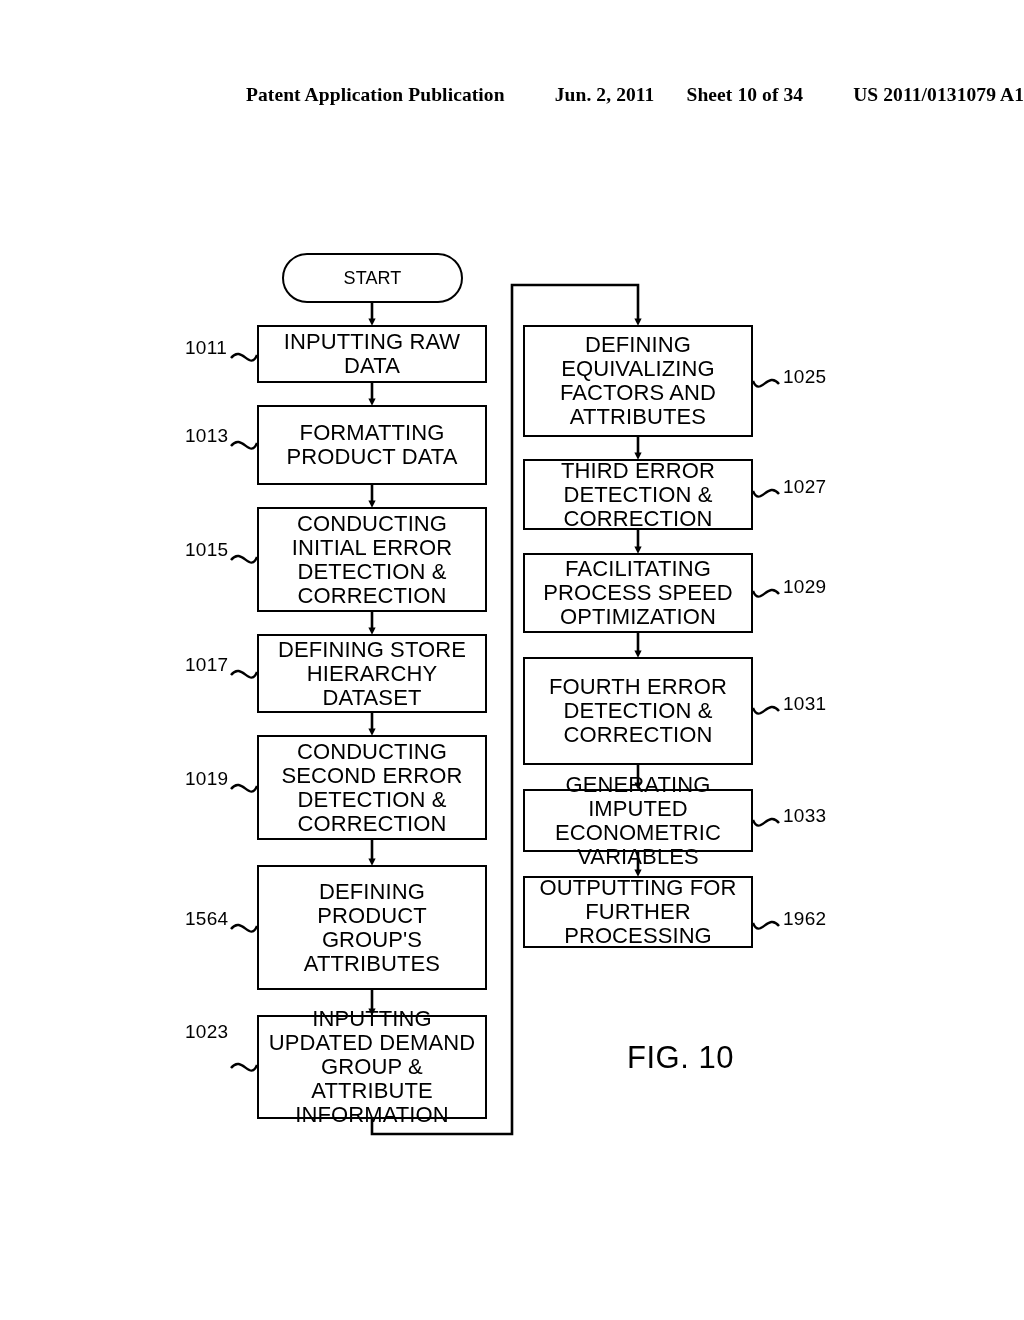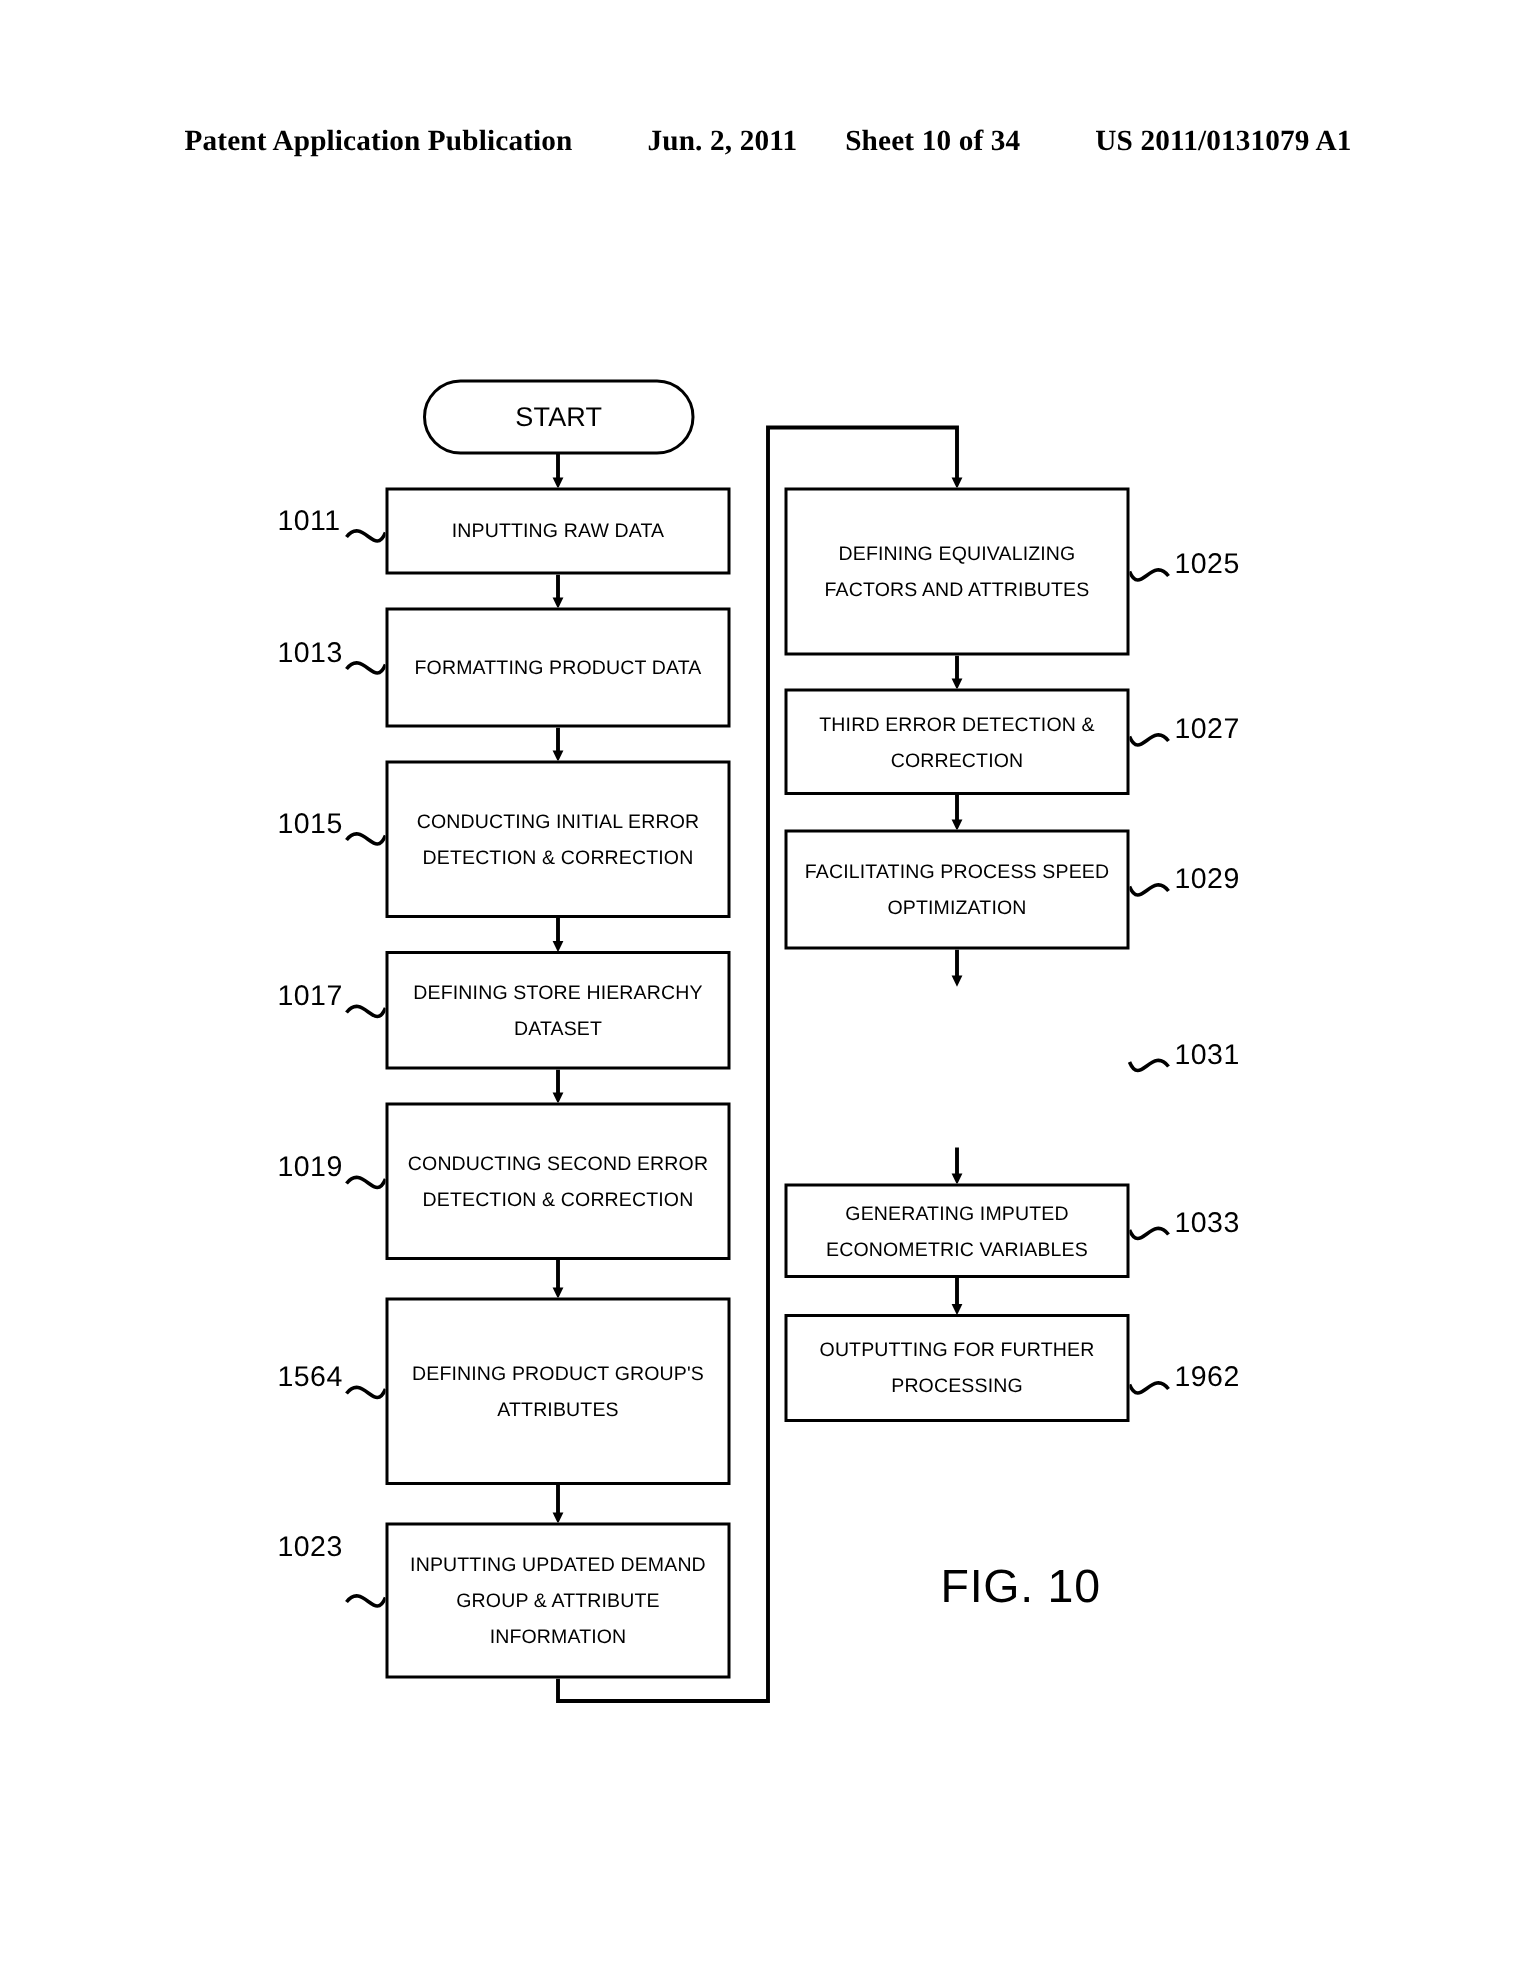--- a/index.html
+++ b/index.html
@@ -16,21 +16,21 @@
     color: #000000;
     overflow: hidden;
   }
 
   
   #patent-header {
     position: absolute;
     left: 0;
     top: 84px;
     width: 1024px;
-    text-align: center;
+    text-align: right;
     font-family: "Liberation Serif", serif;
     font-weight: bold;
     font-size: 19.5px;
     letter-spacing: 0.1px;
     white-space: nowrap;
   }
   #patent-header .hdr-seg { display: inline-block; vertical-align: baseline; }
   .gap-lg { display: inline-block; width: 40px; }
   .gap-md { display: inline-block; width: 22px; }
 
@@ -54,21 +54,21 @@
   .node {
     position: absolute;
     box-sizing: border-box;
     border: 2.5px solid #000;
     background: #fff;
     display: flex;
     align-items: center;
     justify-content: center;
     text-align: center;
     font-family: "Liberation Sans", sans-serif;
-    font-size: 13px;
+    font-size: 22px;
     line-height: 24px;
     letter-spacing: 0.1px;
     padding: 2px 6px;
   }
   .node.terminator {
     border-radius: 28px;
     font-size: 18px;
   }
   .node .node-text { display: block; }
 
@@ -189,20 +189,23 @@
 
   <div class="node" style="left:523px; top:325px; width:230px; height:112px;">
     <span class="node-text">DEFINING EQUIVALIZING FACTORS AND ATTRIBUTES</span>
   </div>
   <div class="node" style="left:523px; top:459px; width:230px; height:71px;">
     <span class="node-text">THIRD ERROR DETECTION &amp; CORRECTION</span>
   </div>
   <div class="node" style="left:523px; top:553px; width:230px; height:80px;">
     <span class="node-text">FACILITATING PROCESS SPEED OPTIMIZATION</span>
   </div>
+  <div class="node" style="left:523px; top:657px; width:230px; height:108px;">
+    <span class="node-text">FOURTH ERROR DETECTION &amp; CORRECTION</span>
+  </div>
   <div class="node" style="left:523px; top:789px; width:230px; height:63px;">
     <span class="node-text">GENERATING IMPUTED ECONOMETRIC VARIABLES</span>
   </div>
   <div class="node" style="left:523px; top:876px; width:230px; height:72px;">
     <span class="node-text">OUTPUTTING FOR FURTHER PROCESSING</span>
   </div>
 
   <div class="ref-num" style="left:185px; top:337px;">1011</div>
   <div class="ref-num" style="left:185px; top:425px;">1013</div>
   <div class="ref-num" style="left:185px; top:539px;">1015</div>

